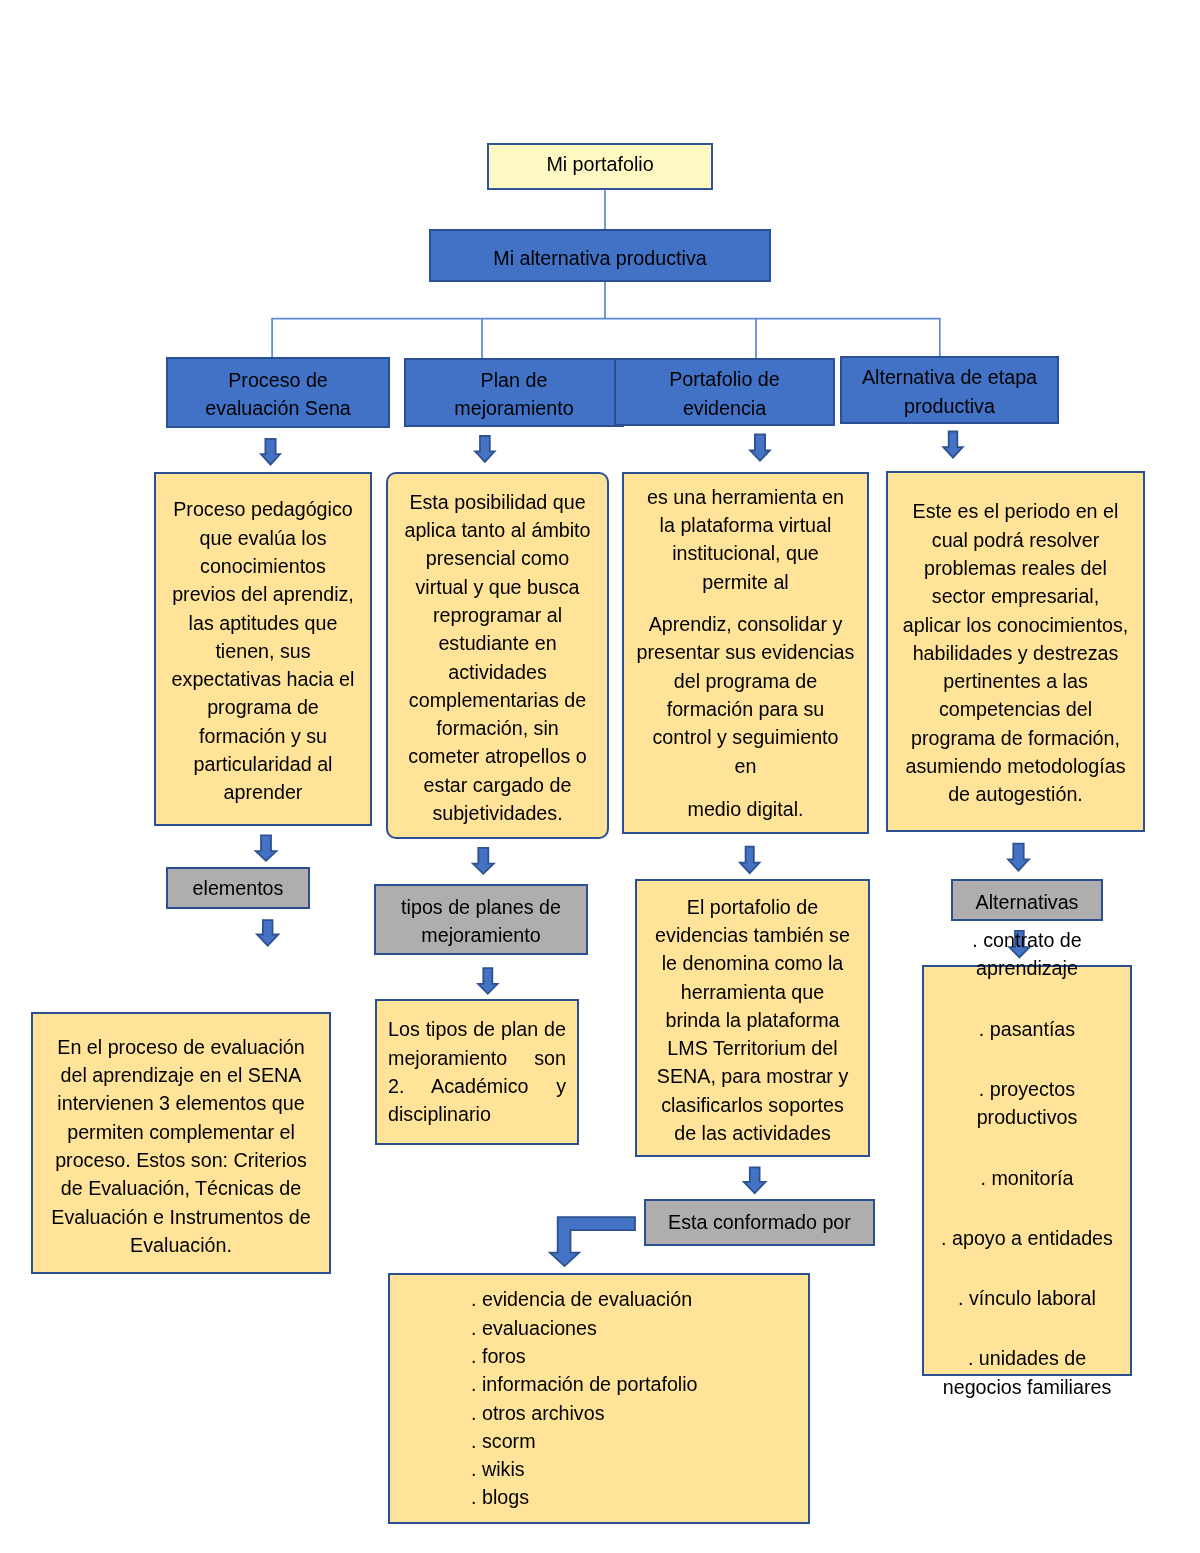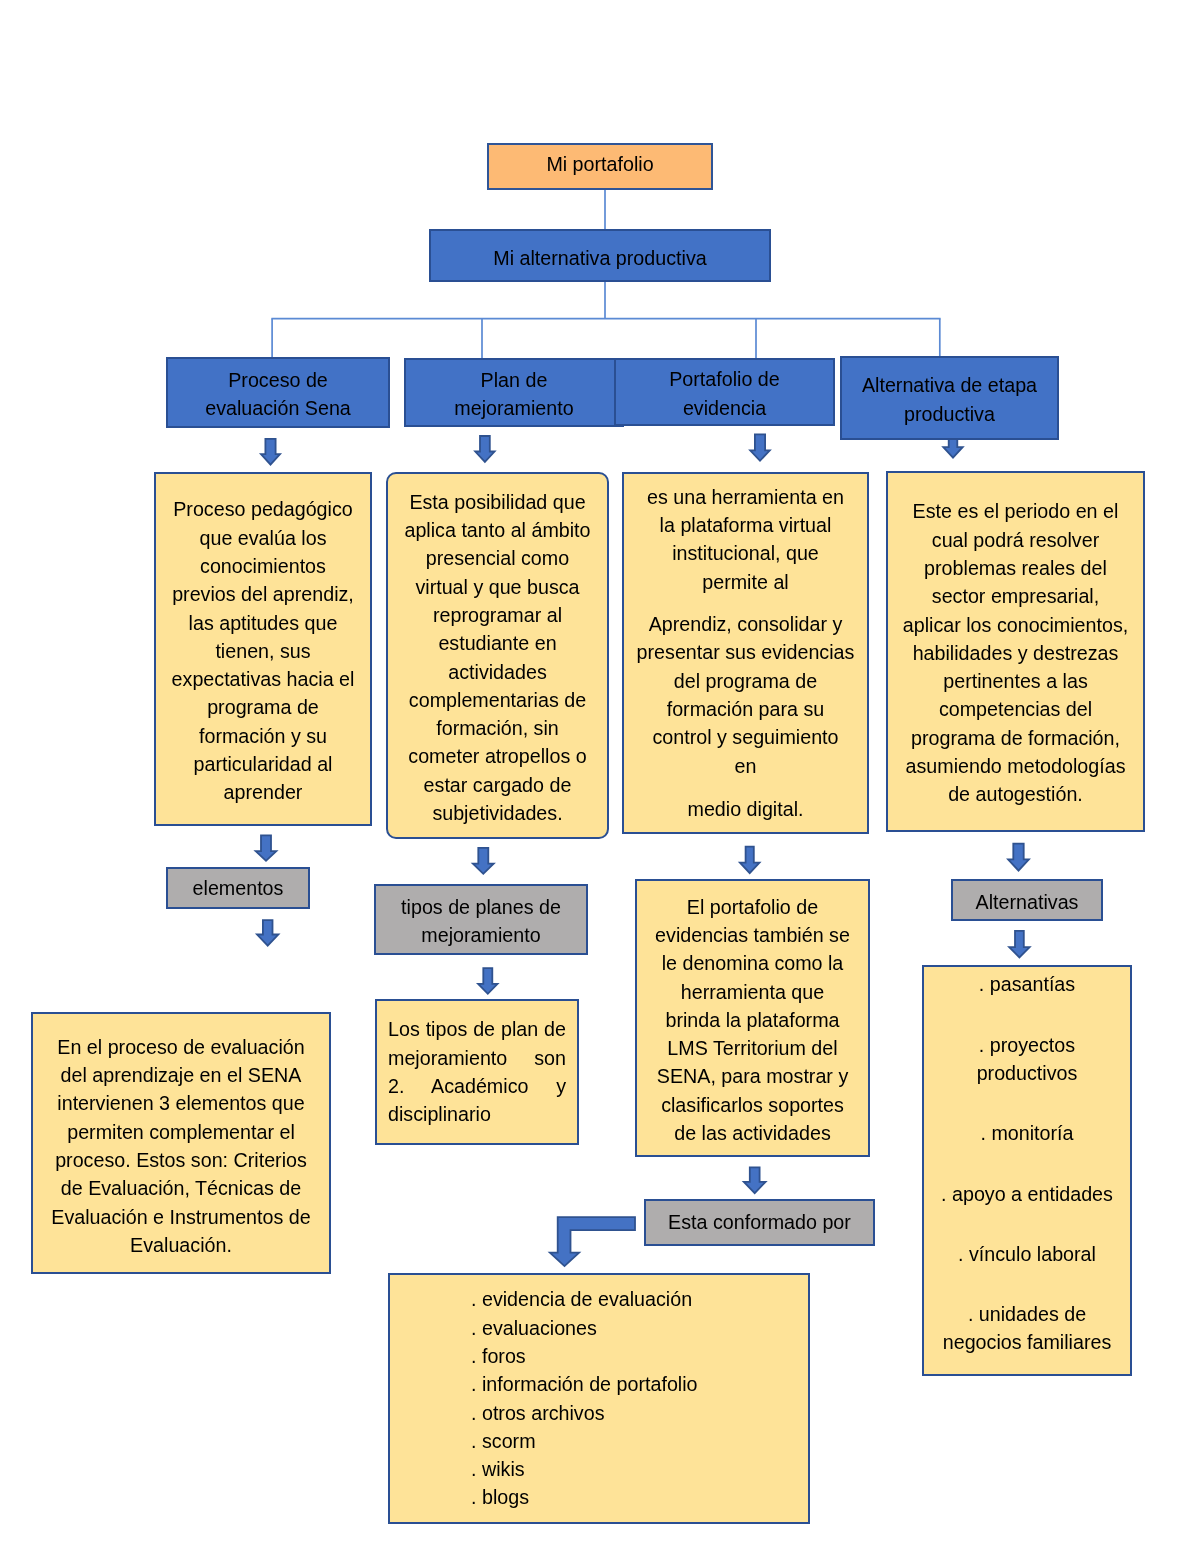--- a/index.html
+++ b/index.html
@@ -5,21 +5,21 @@
 <style>
   html,body{margin:0;padding:0;background:#ffffff;}
   body{width:1200px;height:1553px;position:relative;overflow:hidden;
        font-family:"Liberation Sans","DejaVu Sans",sans-serif;}
   .stage{position:absolute;left:0;top:0;width:1200px;height:1553px;background:#fff;}
   svg.lines{position:absolute;left:0;top:0;width:1200px;height:1553px;}
   .box{position:absolute;box-sizing:border-box;display:flex;align-items:center;
        justify-content:center;text-align:center;color:#000;line-height:28.3px;
        font-size:19.7px;}
   .blue   {background:#4272C6;border:2.5px solid #2A4F93;}
-  .orange {background:#fdba74;border:2.5px solid #2F5597;}
+  .orange {background:#fef9c3;border:2.5px solid #2F5597;}
   .yellow {background:#FEE398;border:2.5px solid #2A4F93;}
   .gray   {background:#AFADAD;border:2.5px solid #2A4F93;}
   .box .txt{margin:0;width:100%;}
   .list{display:block;text-align:left;}
   .list div{white-space:nowrap;}
   .alt-item + .alt-item{margin-top:32px;}
   .justified{text-align:justify;}
 </style>
 </head>
 <body>
@@ -73,21 +73,21 @@
         <div>Plan de</div>
         <div>mejoramiento</div>
       </span>
 </div>
 <div class="box blue" style="left:614px;top:358px;width:221px;height:68px;padding-top:3px;">
   <span class="txt">
         <div>Portafolio de</div>
         <div>evidencia</div>
       </span>
 </div>
-<div class="box blue" style="left:840px;top:356px;width:219px;height:84px;padding-top:3px;">
+<div class="box blue" style="left:840px;top:356px;width:219px;height:68px;padding-top:3px;">
   <span class="txt">
         <div>Alternativa de etapa</div>
         <div>productiva</div>
       </span>
 </div>
 
 <div class="box yellow" style="left:154px;top:472px;width:218px;height:354px;padding-top:4px;">
   <span class="txt">
         <div>Proceso pedagógico</div>
         <div>que evalúa los</div>
@@ -208,20 +208,24 @@
     <div>. wikis</div>
     <div>. blogs</div>
   </div>
 </div>
 
 <div class="box gray" style="left:951px;top:879px;width:152px;height:42px;padding-top:5px;">
   <span class="txt">Alternativas</span>
 </div>
 
 <div class="box yellow" style="left:922px;top:965px;width:210px;height:411px;flex-direction:column;padding-bottom:14px;">
+  <span class="txt alt-item">
+        <div>. contrato de</div>
+        <div>aprendizaje</div>
+      </span>
   <span class="txt alt-item">. pasantías</span>
   <span class="txt alt-item">
         <div>. proyectos</div>
         <div>productivos</div>
       </span>
   <span class="txt alt-item">. monitoría</span>
   <span class="txt alt-item">. apoyo a entidades</span>
   <span class="txt alt-item">. vínculo laboral</span>
   <span class="txt alt-item">
         <div>. unidades de</div>

